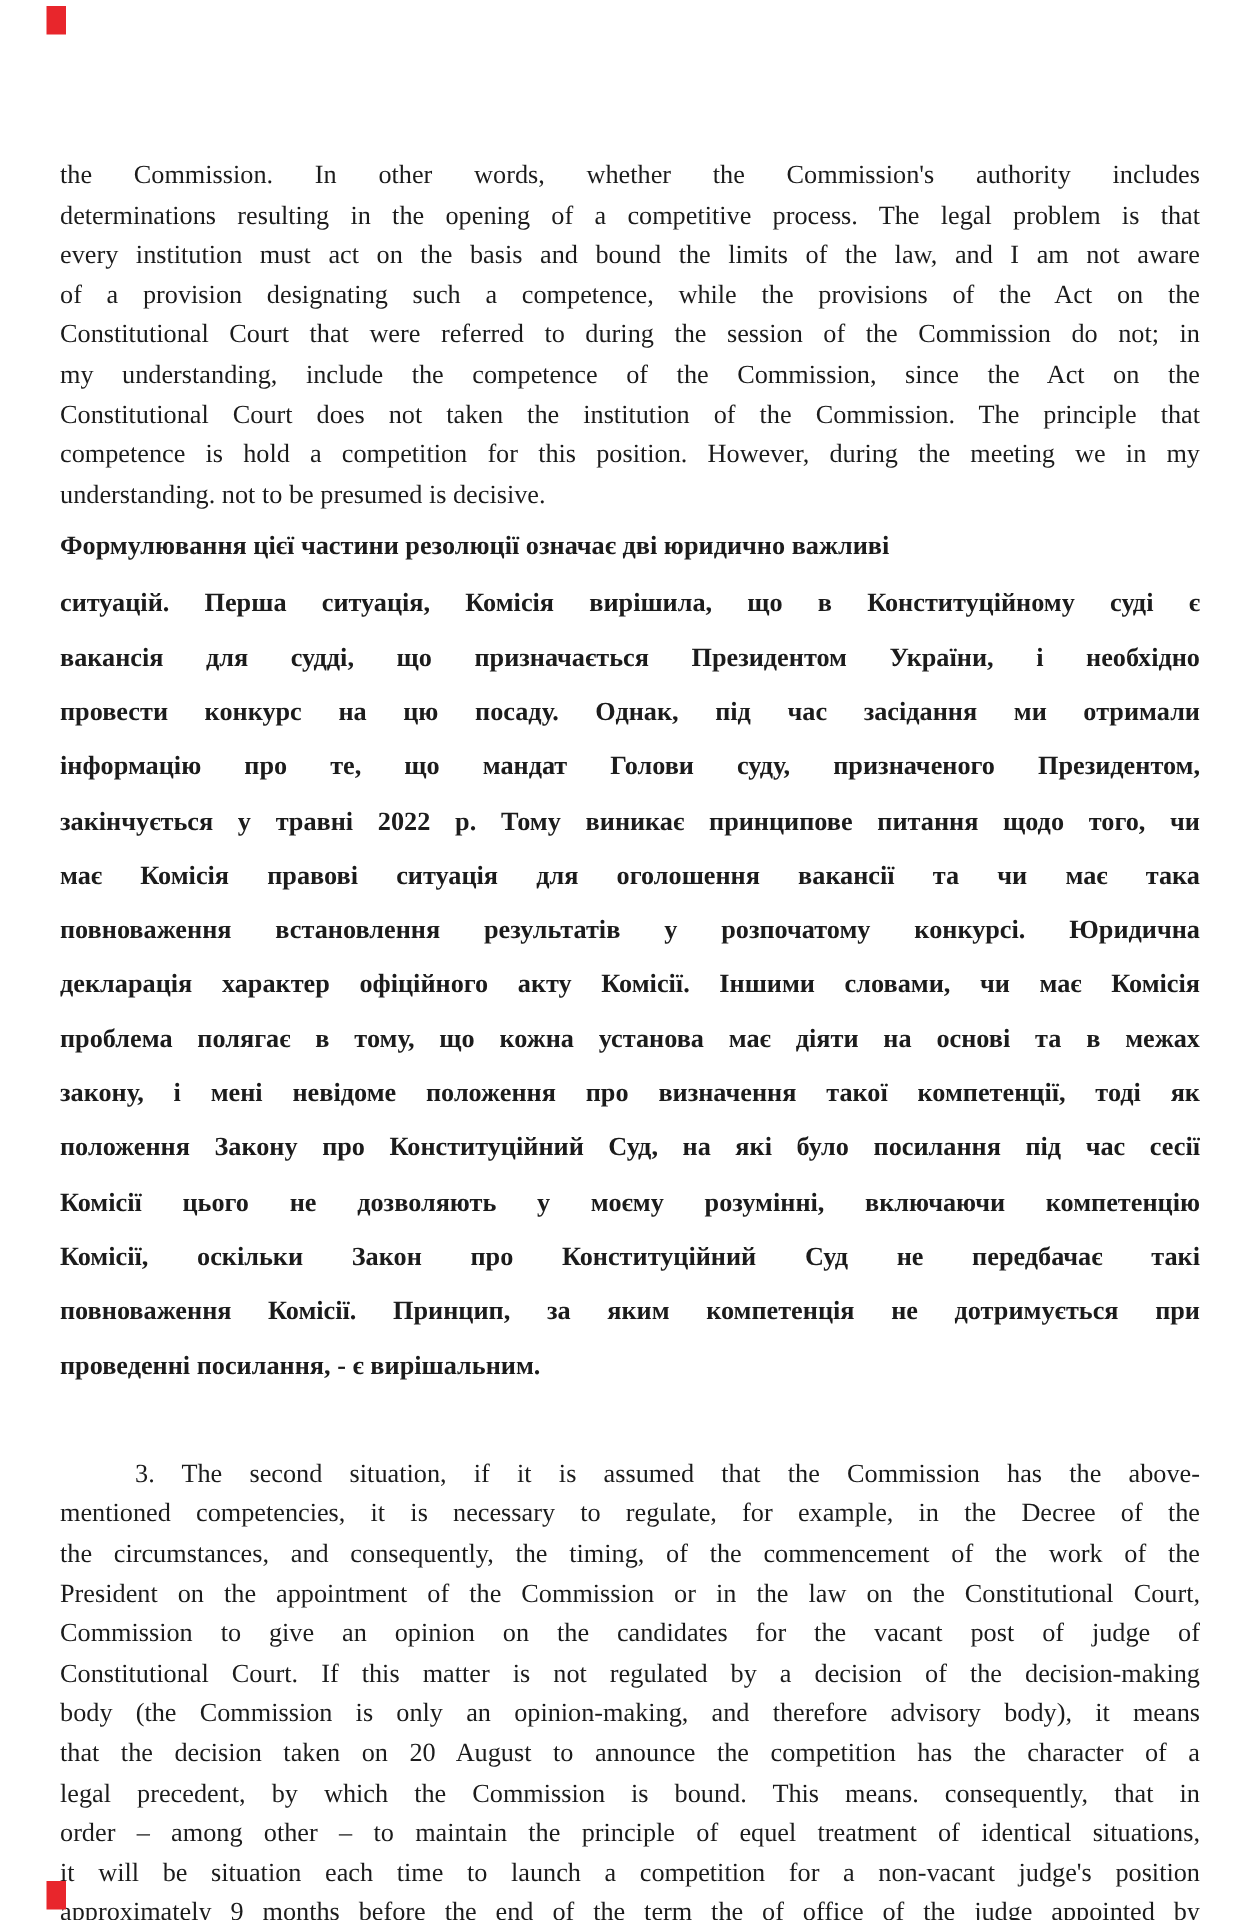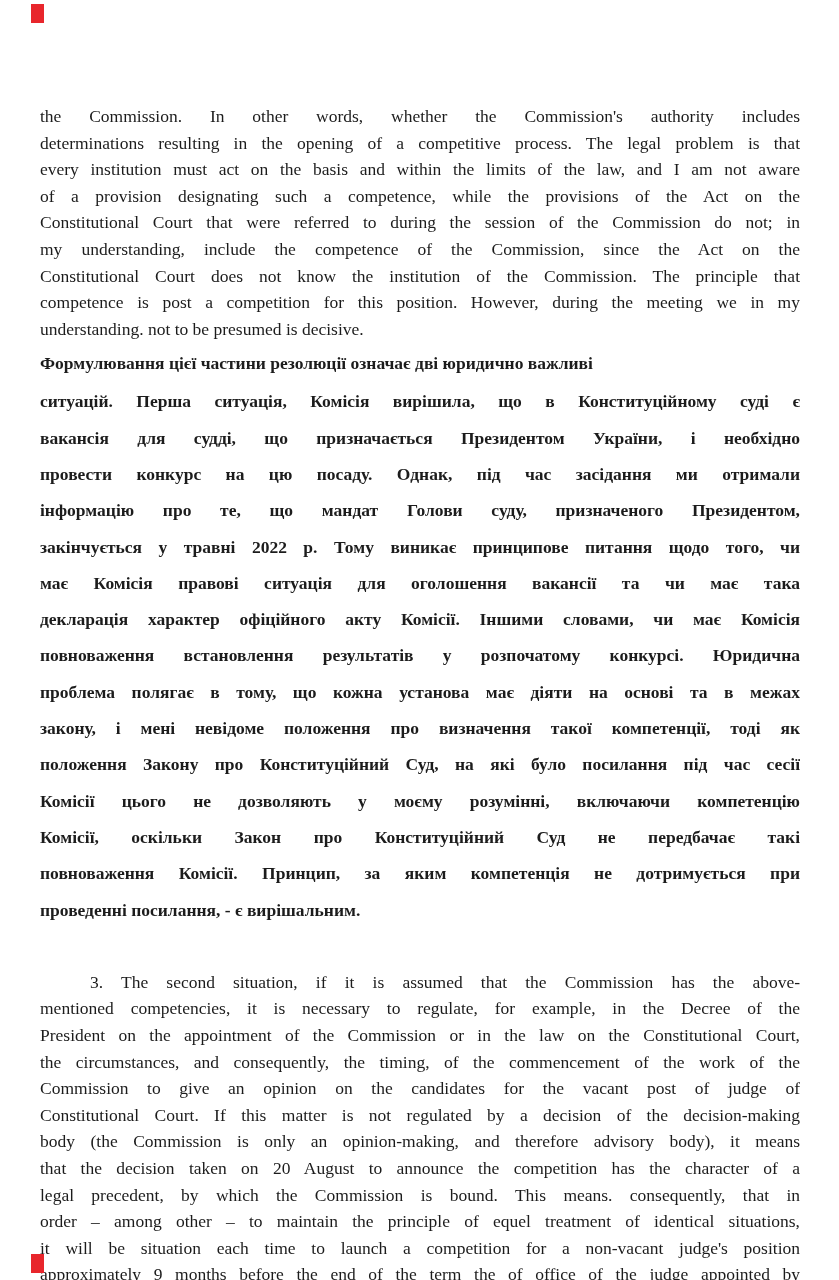--- a/index.html
+++ b/index.html
@@ -72,54 +72,54 @@
 </head>
 <body>
 
 <div id="mark-top" class="page-mark" style="background-color: rgb(232, 38, 44);"></div>
 
 <div class="content">
 
   <div id="para1" class="para en">
       <div class="line">the Commission. In other words, whether the Commission's authority includes</div>
       <div class="line">determinations resulting in the opening of a competitive process. The legal problem is that</div>
-      <div class="line">every institution must act on the basis and within the limits of the law, and I am not aware</div>
+      <div class="line">every institution must act on the basis and bound the limits of the law, and I am not aware</div>
       <div class="line">of a provision designating such a competence, while the provisions of the Act on the</div>
       <div class="line">Constitutional Court that were referred to during the session of the Commission do not; in</div>
       <div class="line">my understanding, include the competence of the Commission, since the Act on the</div>
-      <div class="line">Constitutional Court does not know the institution of the Commission. The principle that</div>
-      <div class="line">competence is post a competition for this position. However, during the meeting we in my</div>
+      <div class="line">Constitutional Court does not taken the institution of the Commission. The principle that</div>
+      <div class="line">competence is hold a competition for this position. However, during the meeting we in my</div>
       <div class="line">understanding. not to be presumed is decisive.</div>
     </div>
 
   <div class="uk-heading">Формулювання цієї частини резолюції означає дві юридично важливі</div>
 
   <div id="para2" class="para uk">
       <div class="line">ситуацій. Перша ситуація, Комісія вирішила, що в Конституційному суді є</div>
       <div class="line">вакансія для судді, що призначається Президентом України, і необхідно</div>
       <div class="line">провести конкурс на цю посаду. Однак, під час засідання ми отримали</div>
       <div class="line">інформацію про те, що мандат Голови суду, призначеного Президентом,</div>
       <div class="line">закінчується у травні 2022 р. Тому виникає принципове питання щодо того, чи</div>
       <div class="line">має Комісія правові ситуація для оголошення вакансії та чи має така</div>
+      <div class="line">повноваження встановлення результатів у розпочатому конкурсі. Юридична</div>
       <div class="line">декларація характер офіційного акту Комісії. Іншими словами, чи має Комісія</div>
-      <div class="line">повноваження встановлення результатів у розпочатому конкурсі. Юридична</div>
       <div class="line">проблема полягає в тому, що кожна установа має діяти на основі та в межах</div>
       <div class="line">закону, і мені невідоме положення про визначення такої компетенції, тоді як</div>
       <div class="line">положення Закону про Конституційний Суд, на які було посилання під час сесії</div>
       <div class="line">Комісії цього не дозволяють у моєму розумінні, включаючи компетенцію</div>
       <div class="line">Комісії, оскільки Закон про Конституційний Суд не передбачає такі</div>
       <div class="line">повноваження Комісії. Принцип, за яким компетенція не дотримується при</div>
       <div class="line">проведенні посилання, - є вирішальним.</div>
     </div>
 
   <div id="para3" class="para en">
       <div class="line">3. The second situation, if it is assumed that the Commission has the above-</div>
       <div class="line">mentioned competencies, it is necessary to regulate, for example, in the Decree of the</div>
+      <div class="line">the circumstances, and consequently, the timing, of the commencement of the work of the</div>
       <div class="line">President on the appointment of the Commission or in the law on the Constitutional Court,</div>
-      <div class="line">the circumstances, and consequently, the timing, of the commencement of the work of the</div>
       <div class="line">Commission to give an opinion on the candidates for the vacant post of judge of</div>
       <div class="line">Constitutional Court. If this matter is not regulated by a decision of the decision-making</div>
       <div class="line">body (the Commission is only an opinion-making, and therefore advisory body), it means</div>
       <div class="line">that the decision taken on 20 August to announce the competition has the character of a</div>
       <div class="line">legal precedent, by which the Commission is bound. This means. consequently, that in</div>
       <div class="line">order – among other – to maintain the principle of equel treatment of identical situations,</div>
       <div class="line">it will be situation each time to launch a competition for a non-vacant judge's position</div>
       <div class="line">approximately 9 months before the end of the term the of office of the judge appointed by</div>
       <div class="line">the President (counting the time between the date of the Commission's decision of 20</div>
     </div>

